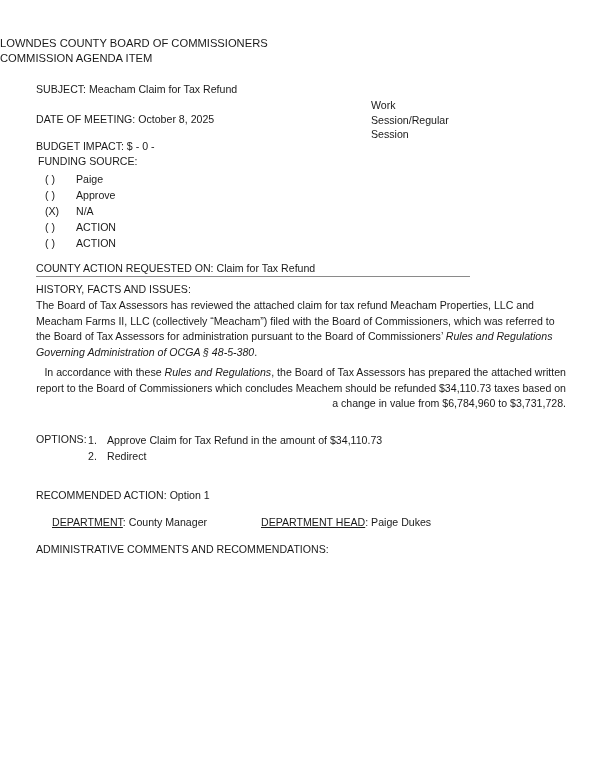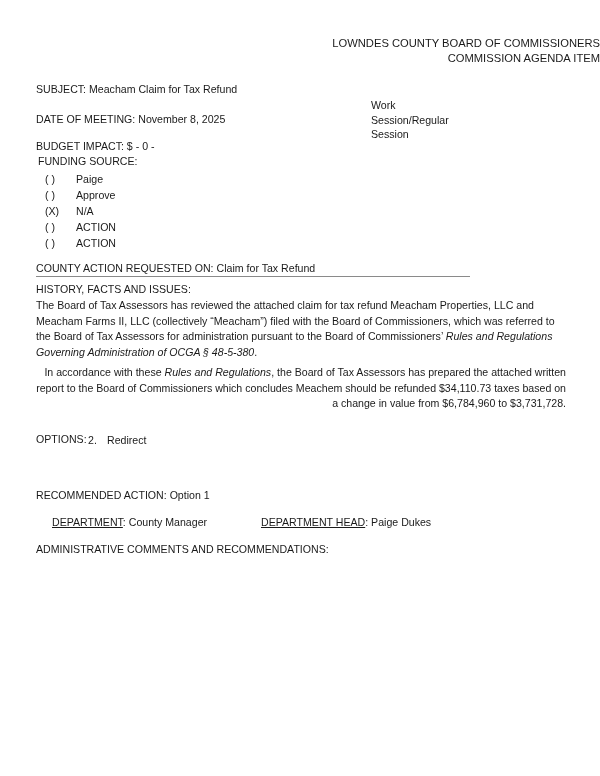--- a/index.html
+++ b/index.html
@@ -1,21 +1,21 @@
 <!DOCTYPE html>
 <html><head>
 <meta charset="utf-8">
 <style>
   html, body { margin: 0; padding: 0; background: #ffffff; }
   body {
     width: 600px; height: 776px; position: relative; overflow: hidden;
     font-family: "Liberation Sans", sans-serif; font-size: 10.6px; color: #1a1a1a;
   }
   .abs { position: absolute; white-space: nowrap; }
-  .title { left: 0; width: 600px; text-align: right; font-size: 11.2px; }
+  .title { left: 0; width: 600px; text-align: left; font-size: 11.2px; }
   .u { text-decoration: underline; }
   .para { position: absolute; left: 36px; width: 530px; line-height: 15.5px; white-space: normal; }
   .para i { font-style: italic; }
   .rule { position: absolute; left: 36px; top: 276px; width: 434px; height: 1px; background: #8a8a8a; }
   .fs-mark { display: inline-block; width: 31px; }
 </style>
 </head>
 <body>
 
 <div>
@@ -29,21 +29,21 @@
   </div>
 
   <div class="abs" style="left:371px; top:98px; line-height:14.5px;">
     <div>Work</div>
     <div>Session/Regular</div>
     <div>Session</div>
   </div>
 
   <div class="abs" style="left:36px; top:113px;">
     <span>DATE OF MEETING:</span>
-    <span>November 8, 2025</span>
+    <span>October 8, 2025</span>
   </div>
 
   <div class="abs" style="left:36px; top:140px;">
     <span>BUDGET IMPACT:</span>
     <span>$ - 0 -</span>
   </div>
 
   <div class="abs" style="left:38px; top:155px;">FUNDING SOURCE:</div>
 
   <div class="abs" style="left:45px; top:171px; line-height:16px;">
@@ -61,20 +61,21 @@
   <div class="rule"></div>
 
   <div class="abs" style="left:36px; top:283px;">HISTORY, FACTS AND ISSUES:</div>
 
   <div class="para" style="top:298px;"><span>The Board of Tax Assessors has reviewed the attached claim for tax refund Meacham Properties, LLC and Meacham Farms II, LLC (collectively “Meacham”) filed with the Board of Commissioners, which was referred to the Board of Tax Assessors for administration pursuant to the Board of Commissioners’ </span><i>Rules and Regulations Governing Administration of OCGA § 48-5-380</i><span>.</span></div>
 
   <div class="para" style="top:365px;text-align:right;"><span>In accordance with these </span><i>Rules and Regulations</i><span>, the Board of Tax Assessors has prepared the attached written report to the Board of Commissioners which concludes Meachem should be refunded $34,110.73 taxes based on a change in value from $6,784,960 to $3,731,728.</span></div>
 
   <div class="abs" style="left:36px; top:433px;">OPTIONS:</div>
   <div class="abs" style="left:88px; top:433px; line-height:15.5px;">
+    <div><span style="display:inline-block;width:19px;">1.</span><span>Approve Claim for Tax Refund in the amount of $34,110.73</span></div>
     <div><span style="display:inline-block;width:19px;">2.</span><span>Redirect</span></div>
   </div>
 
   <div class="abs" style="left:36px; top:489px;">
     <span>RECOMMENDED ACTION:</span>
     <span>Option 1</span>
   </div>
 
   <div class="abs" style="left:52px; top:516px;"><span class="u">DEPARTMENT</span><span>: County Manager</span></div>
 

